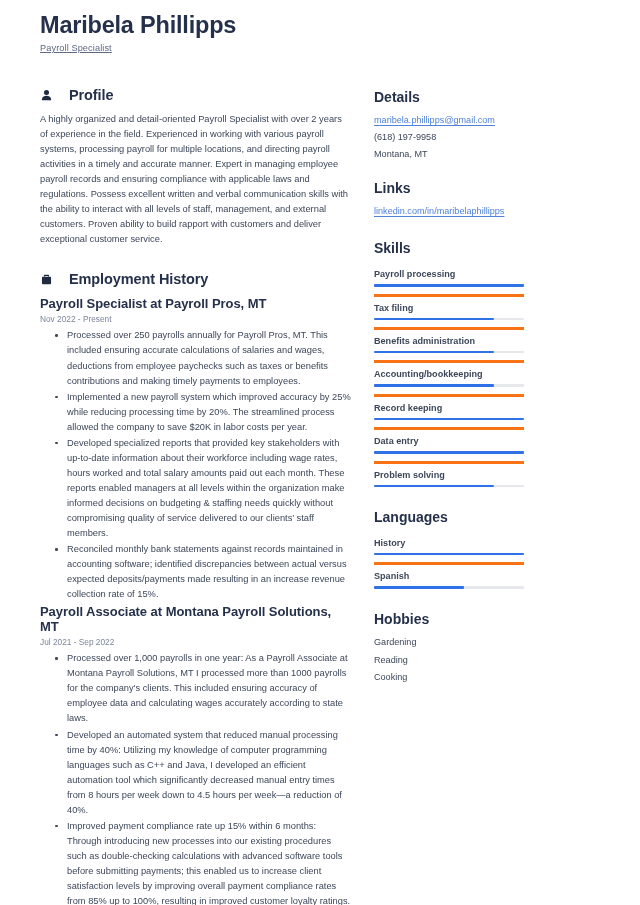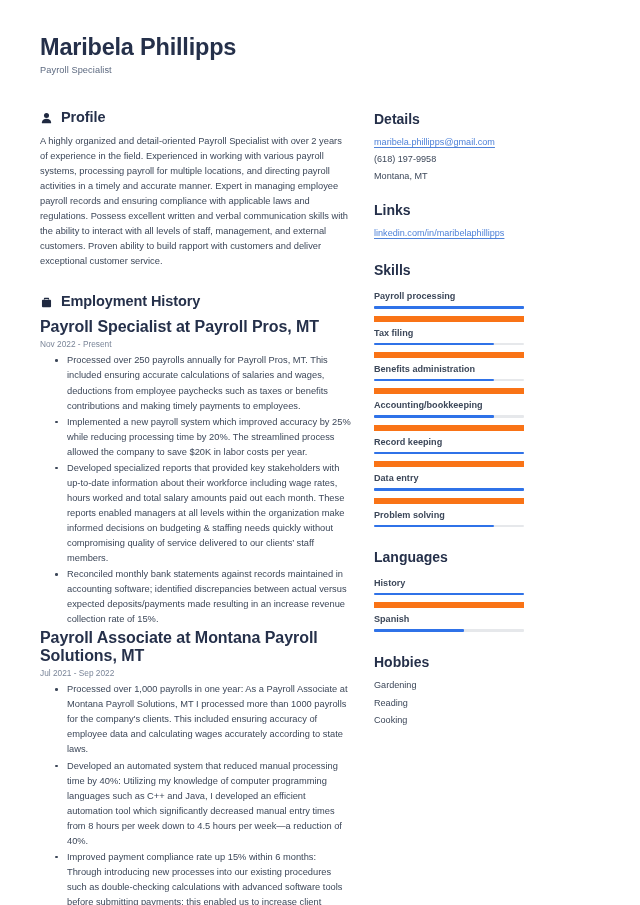--- a/index.html
+++ b/index.html
@@ -10,52 +10,53 @@
     background: #ffffff;
     font-family: "Liberation Sans", sans-serif;
     color: #2e3a4f;
     overflow: hidden;
   }
 
   .page {
     position: relative;
     width: 564px;
     height: 905px;
-    padding: 34px 40px 0 40px;
+    padding: 12px 40px 0 40px;
   }
 
   
   .header { margin-bottom: 34px; }
 
   .name {
     font-size: 23.5px;
     font-weight: bold;
     letter-spacing: -0.2px;
     color: #25304a;
     line-height: 1.15;
   }
 
   .job-title {
     font-size: 9.2px;
     color: #5d6a80;
     margin-top: 4px;
     letter-spacing: 0.1px;
+    text-decoration: underline;
   }
 
   
   .columns { display: flex; align-items: flex-start; }
 
   .col-main  { width: 362px; padding-right: 22px; }
   .col-side  { width: 156px; padding-top: 2px; }
 
   
   .sec-head {
     display: flex;
-    align-items: flex-end;
-    gap: 8px;
+    align-items: center;
+    gap: 16px;
     margin-bottom: 9px;
   }
 
   .sec-head .ico {
     width: 13px; height: 13px;
     display: inline-flex;
     align-items: center; justify-content: center;
     color: #25304a;
     flex: 0 0 auto;
   }
@@ -75,21 +76,21 @@
     color: #3c4759;
     text-align: left;
   }
 
   .block-gap { height: 24px; }
 
   
   .job { margin-bottom: 2px; }
 
   .job-head {
-    font-size: 16px;
+    font-size: 13px;
     font-weight: bold;
     color: #25304a;
     margin-top: 1px;
     letter-spacing: -0.05px;
   }
 
   .job-dates {
     font-size: 8.3px;
     color: #7b8699;
     margin-top: 3px;
@@ -147,21 +148,21 @@
     word-break: break-all;
   }
 
   .side-gap-l { height: 18px; }
   .side-gap-m { height: 20px; }
   .side-gap-s { height: 15px; }
 
   
   .meter-row { padding-top: 6px; font-weight: bold; }
 
-  .meter-row + .meter-row { border-top: 6px solid #f97316; }
+  .meter-row + .meter-row { border-top: 3px solid #f97316; }
 
   .meter-label {
     font-size: 9.1px;
     color: #3c4759;
     margin-bottom: 5px;
   }
 
   .meter-track {
     position: relative;
     height: 2.4px;

